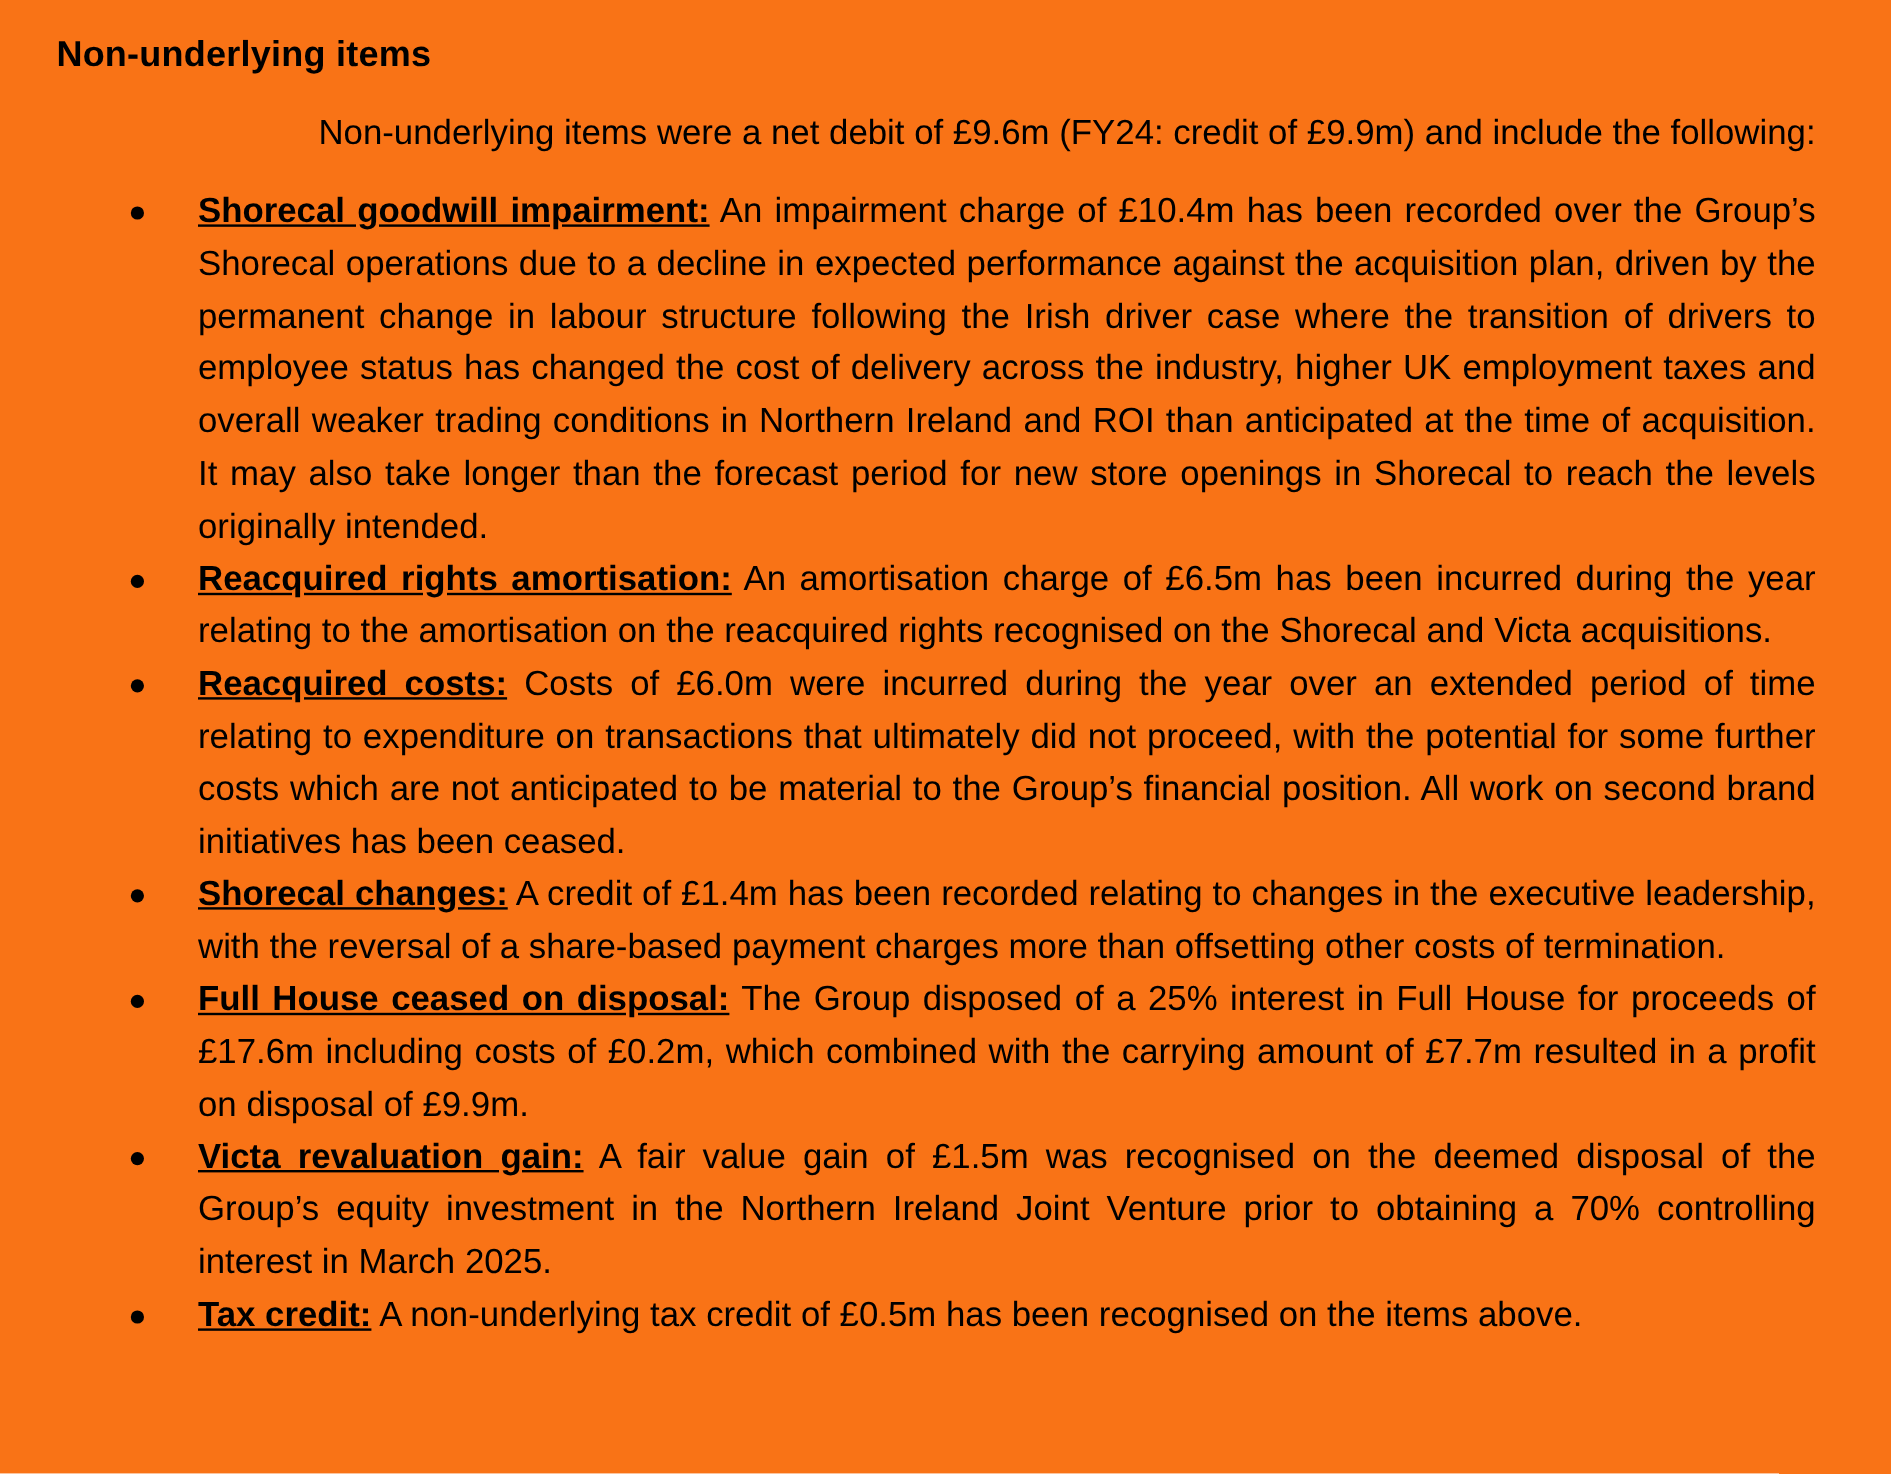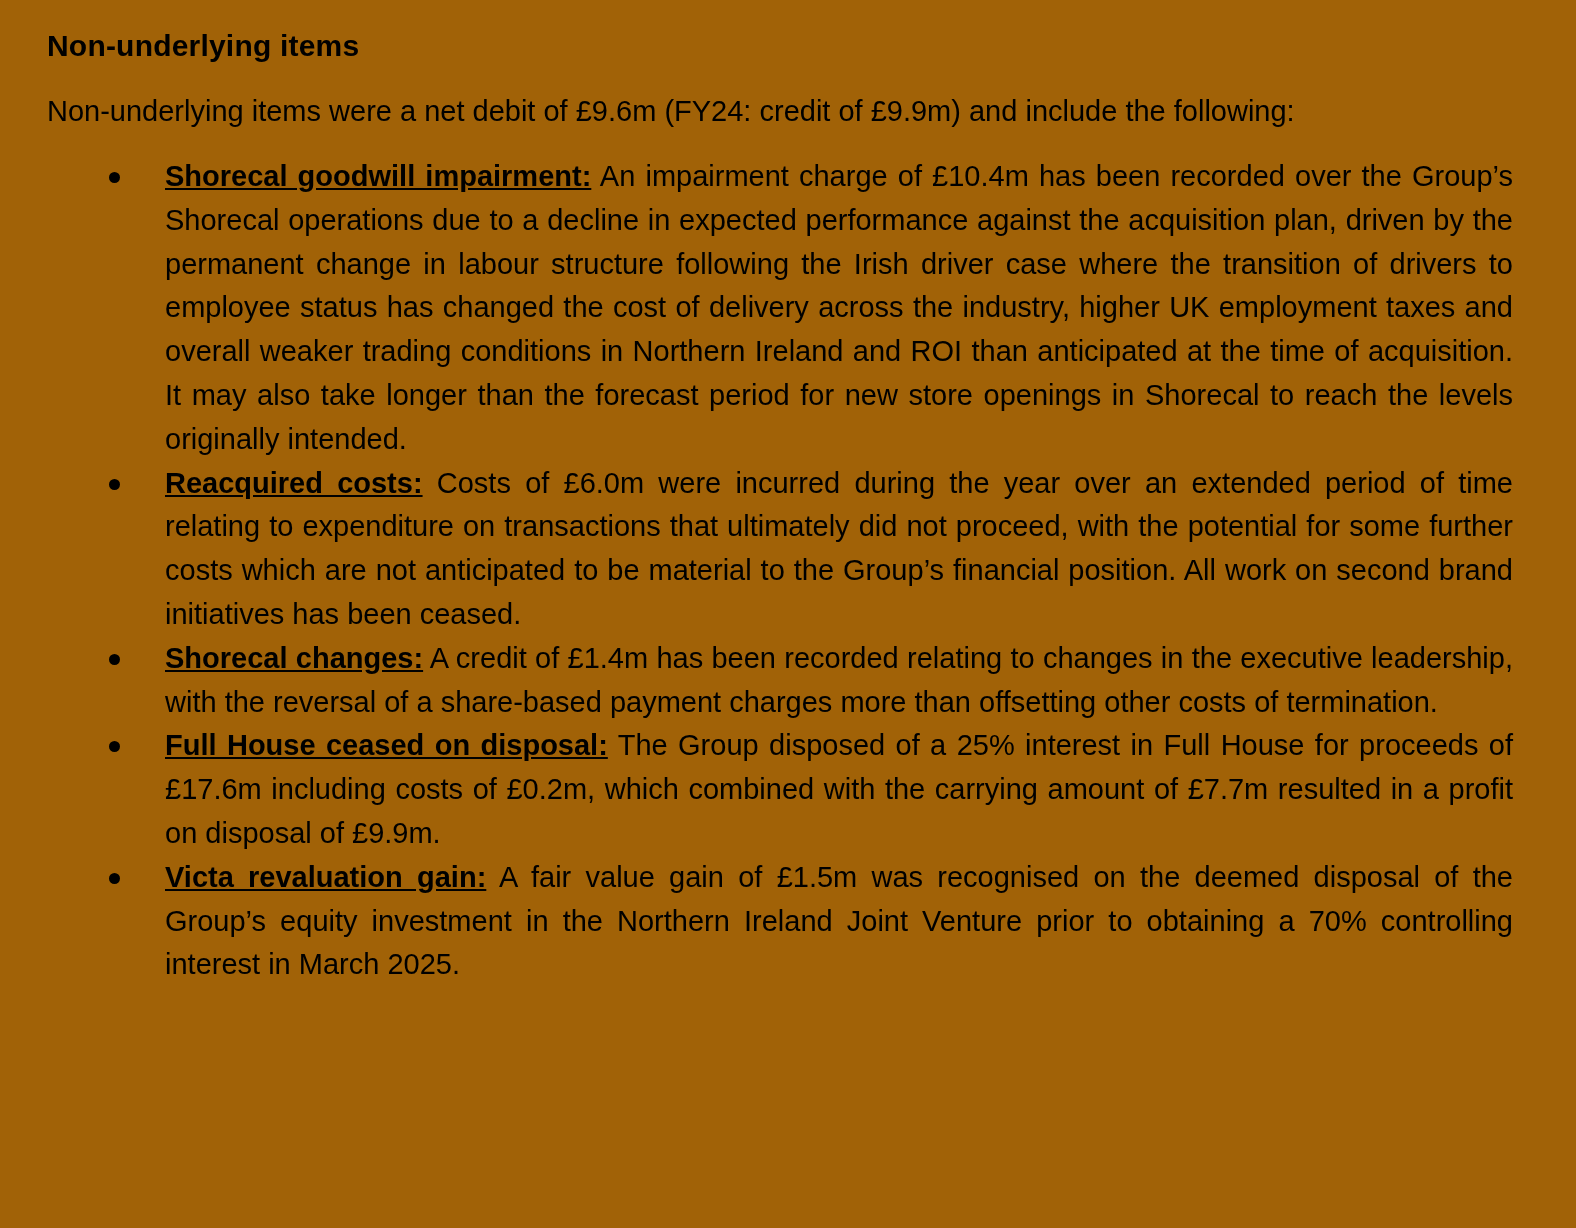--- a/index.html
+++ b/index.html
@@ -6,36 +6,37 @@
     margin: 0;
     padding: 0;
     background: #ffffff;
     color: #000000;
     font-family: "Liberation Sans", "DejaVu Sans", sans-serif;
   }
   .page {
     position: relative;
     width: 1576px;
     height: 1228px;
-    background: #a16207;
+    background: #f97316;
     overflow: hidden;
     box-sizing: border-box;
     padding: 24px 63px 0 47px;
   }
   h1.heading {
     font-size: 30px;
     line-height: 44px;
     font-weight: bold;
     margin: 0 0 21px 0;
     letter-spacing: 0.2px;
   }
   p.intro {
     font-size: 29px;
     line-height: 44px;
     margin: 0 0 22px 0;
+    text-align: right;
   }
   ul.bullets {
     list-style: none;
     margin: 0;
     padding: 0;
   }
   ul.bullets li {
     position: relative;
     font-size: 29px;
     line-height: 43.8px;
@@ -66,20 +67,25 @@
   <p class="intro">Non-underlying items were a net debit of £9.6m (FY24: credit of £9.9m) and include the following:</p>
 
   <ul class="bullets">
 
     <li>
       <span class="dot"></span>
       <span class="bl">Shorecal goodwill impairment:</span>
       <span class="bt">An impairment charge of £10.4m has been recorded over the Group’s Shorecal operations due to a decline in expected performance against the acquisition plan, driven by the permanent change in labour structure following the Irish driver case where the transition of drivers to employee status has changed the cost of delivery across the industry, higher UK employment taxes and overall weaker trading conditions in Northern Ireland and ROI than anticipated at the time of acquisition. It may also take longer than the forecast period for new store openings in Shorecal to reach the levels originally intended.</span>
     </li>
 
+    <li>
+      <span class="dot"></span>
+      <span class="bl">Reacquired rights amortisation:</span>
+      <span class="bt">An amortisation charge of £6.5m has been incurred during the year relating to the amortisation on the reacquired rights recognised on the Shorecal and Victa acquisitions.</span>
+    </li>
 
     <li>
       <span class="dot"></span>
       <span class="bl">Reacquired costs:</span>
       <span class="bt">Costs of £6.0m were incurred during the year over an extended period of time relating to expenditure on transactions that ultimately did not proceed, with the potential for some further costs which are not anticipated to be material to the Group’s financial position. All work on second brand initiatives has been ceased.</span>
     </li>
 
     <li>
       <span class="dot"></span>
       <span class="bl">Shorecal changes:</span>
@@ -91,15 +97,20 @@
       <span class="bl">Full House ceased on disposal:</span>
       <span class="bt">The Group disposed of a 25% interest in Full House for proceeds of £17.6m including costs of £0.2m, which combined with the carrying amount of £7.7m resulted in a profit on disposal of £9.9m.</span>
     </li>
 
     <li>
       <span class="dot"></span>
       <span class="bl">Victa revaluation gain:</span>
       <span class="bt">A fair value gain of £1.5m was recognised on the deemed disposal of the Group’s equity investment in the Northern Ireland Joint Venture prior to obtaining a 70% controlling interest in March 2025.</span>
     </li>
 
+    <li>
+      <span class="dot"></span>
+      <span class="bl">Tax credit:</span>
+      <span class="bt">A non-underlying tax credit of £0.5m has been recognised on the items above.</span>
+    </li>
 
   </ul>
 </div>
 
 </body></html>

